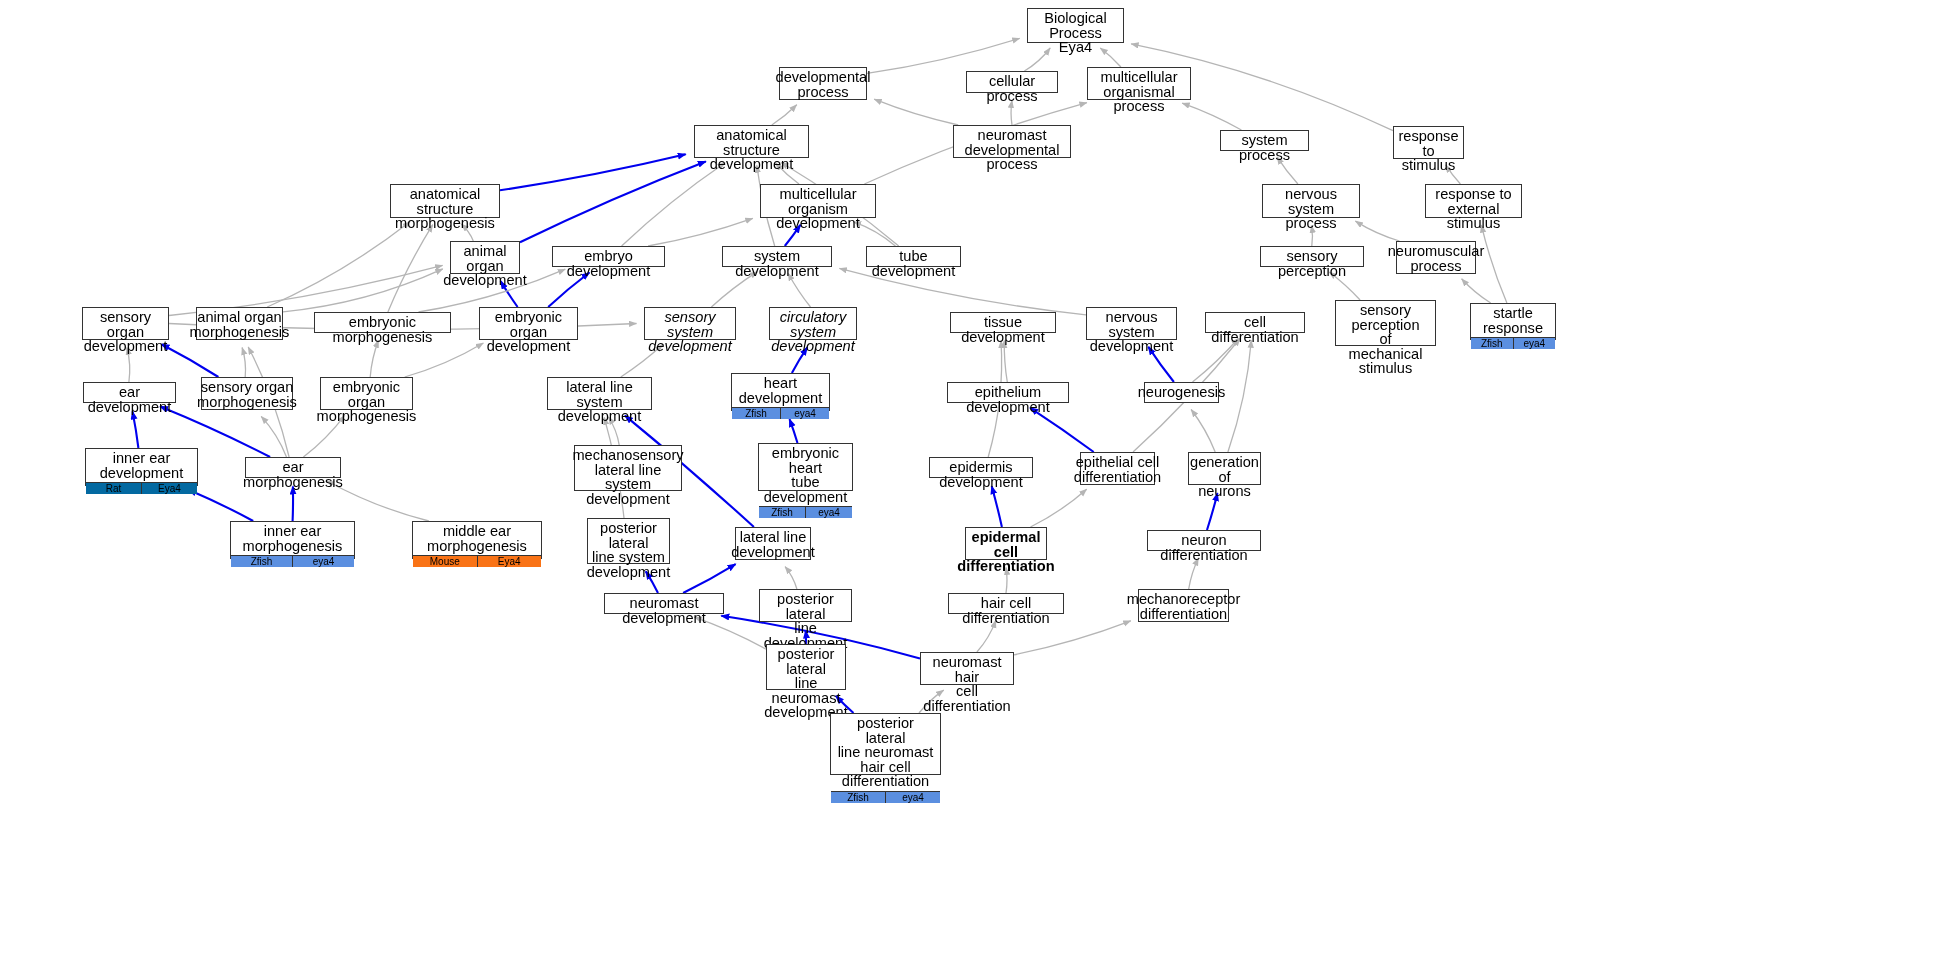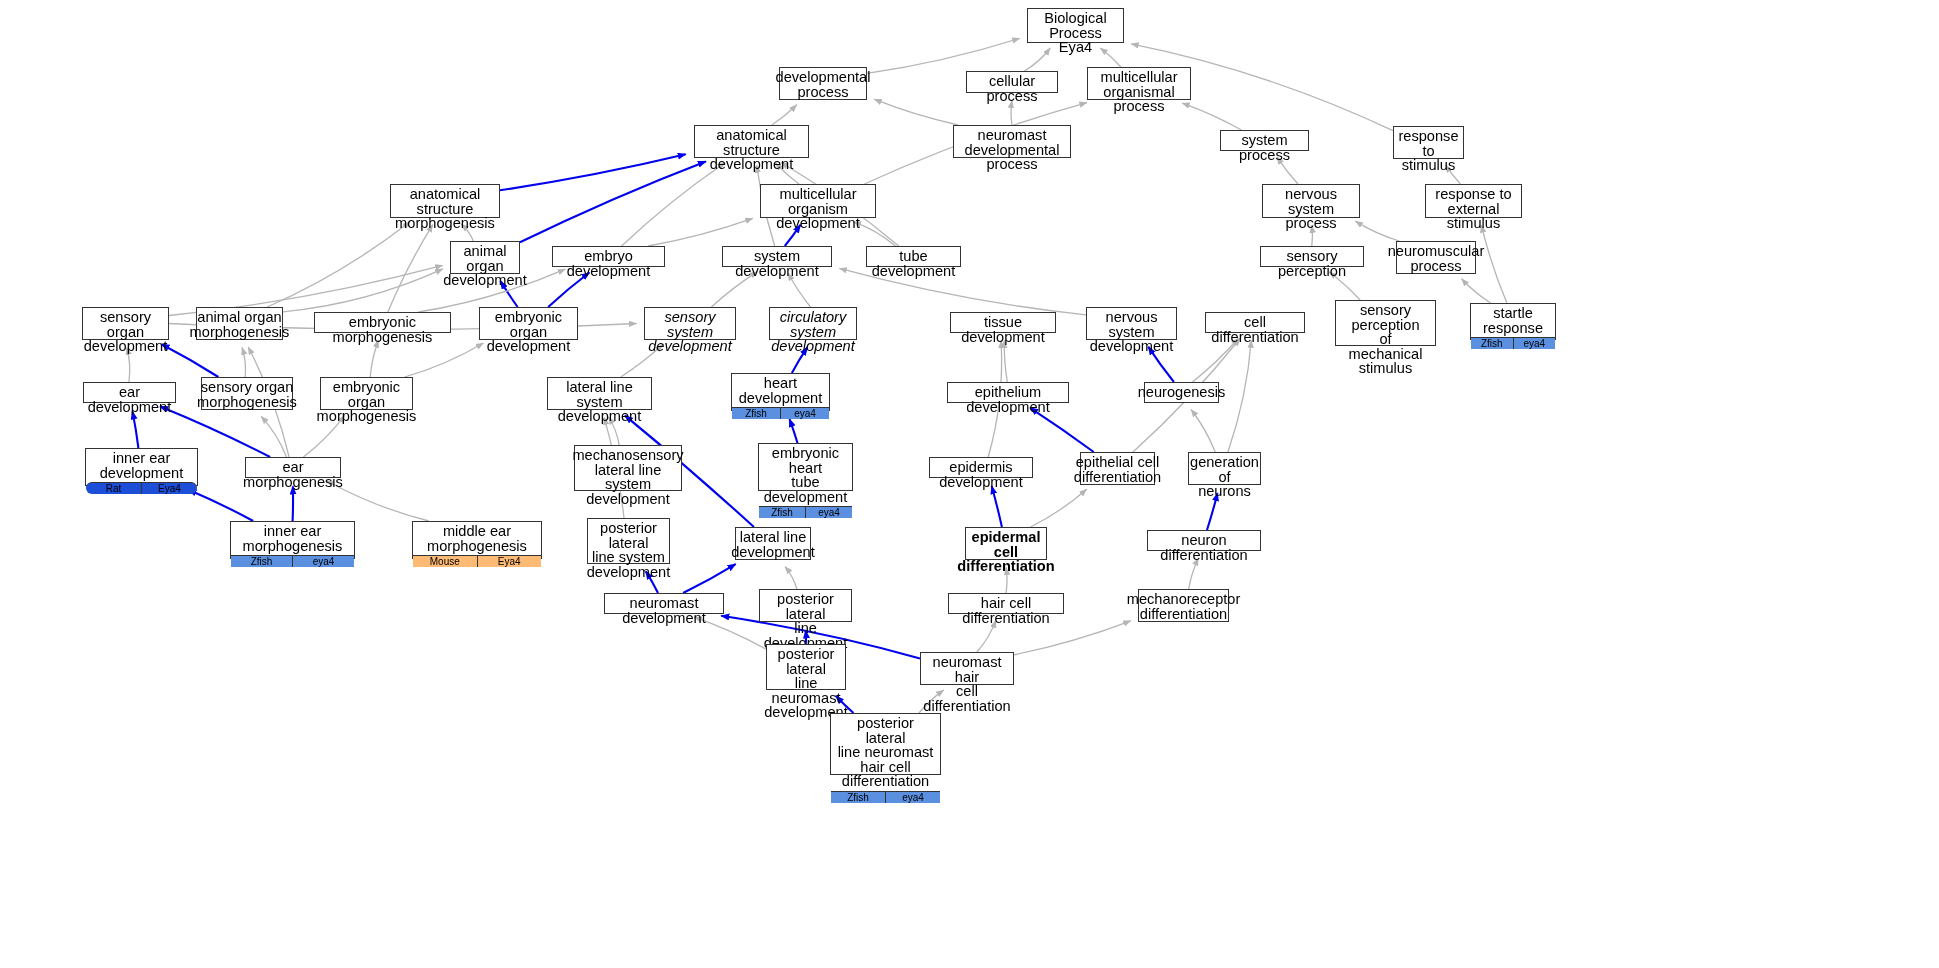--- a/index.html
+++ b/index.html
@@ -247,21 +247,21 @@
         </div>
       </div>
       <div class="node" style="left: 947px; top: 382px; width: 122px; height: 21px;">
         <div class="title">epithelium development</div>
       </div>
       <div class="node" style="left: 1144px; top: 382px; width: 75px; height: 21px;">
         <div class="title">neurogenesis</div>
       </div>
       <div class="node" style="left: 85px; top: 448px; width: 113px; height: 38px;">
         <div class="title">inner ear development</div>
-        <div class="annot" style="background: #1d4ed8; border-radius: 8px;">
+        <div class="annot" style="background: #0369a1;">
           <div class="cell left">Rat</div>
           <div class="cell">Eya4</div>
         </div>
       </div>
       <div class="node" style="left: 245px; top: 457px; width: 96px; height: 21px;">
         <div class="title">ear morphogenesis</div>
       </div>
       <div class="node" style="left: 574px; top: 445px; width: 108px; height: 46px;">
         <div class="title">mechanosensory
 lateral line
@@ -288,21 +288,21 @@
       </div>
       <div class="node" style="left: 230px; top: 521px; width: 125px; height: 38px;">
         <div class="title">inner ear morphogenesis</div>
         <div class="annot" style="background: rgb(91, 143, 224);">
           <div class="cell left">Zfish</div>
           <div class="cell">eya4</div>
         </div>
       </div>
       <div class="node" style="left: 412px; top: 521px; width: 130px; height: 38px;">
         <div class="title">middle ear morphogenesis</div>
-        <div class="annot" style="background: #fdba74;">
+        <div class="annot" style="background: #f97316;">
           <div class="cell left">Mouse</div>
           <div class="cell">Eya4</div>
         </div>
       </div>
       <div class="node" style="left: 587px; top: 518px; width: 83px; height: 46px;">
         <div class="title">posterior lateral
 line system
 development</div>
       </div>
       <div class="node" style="left: 735px; top: 527px; width: 76px; height: 33px;">

